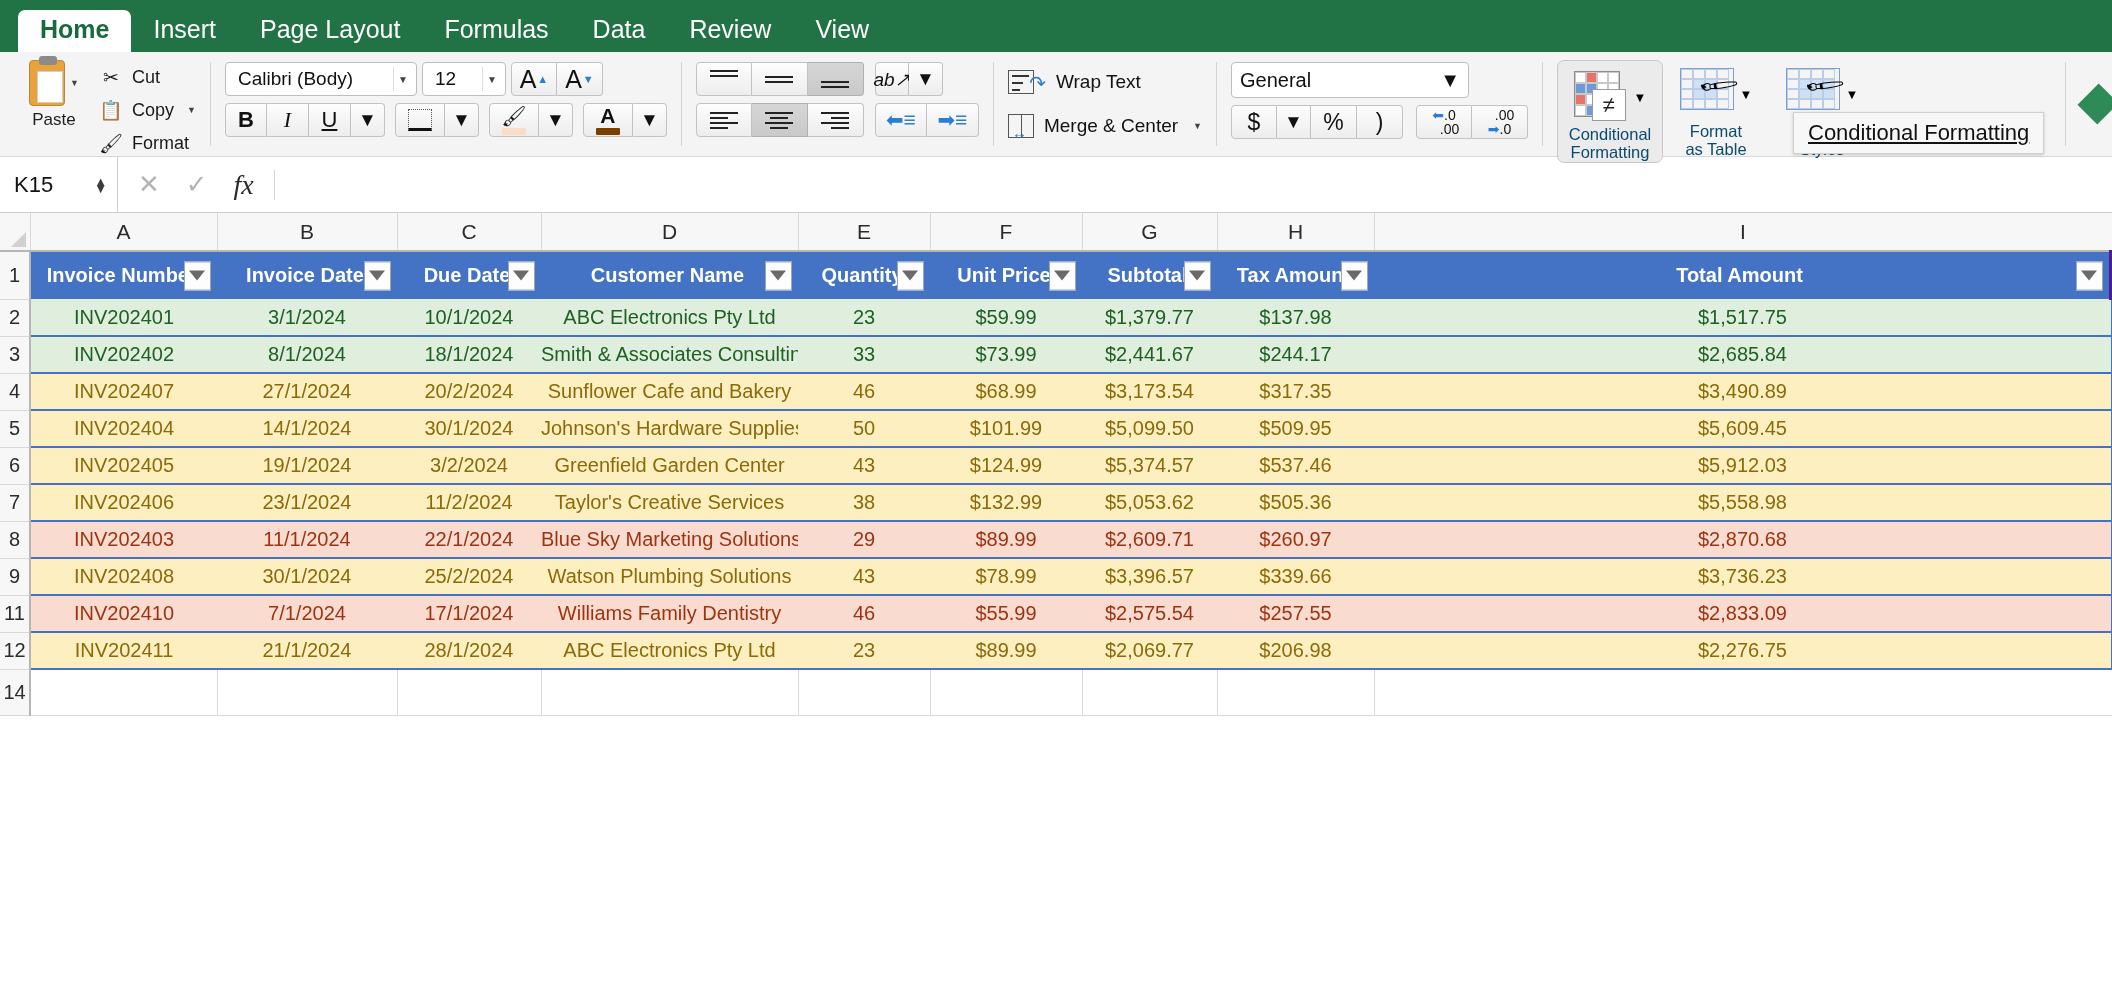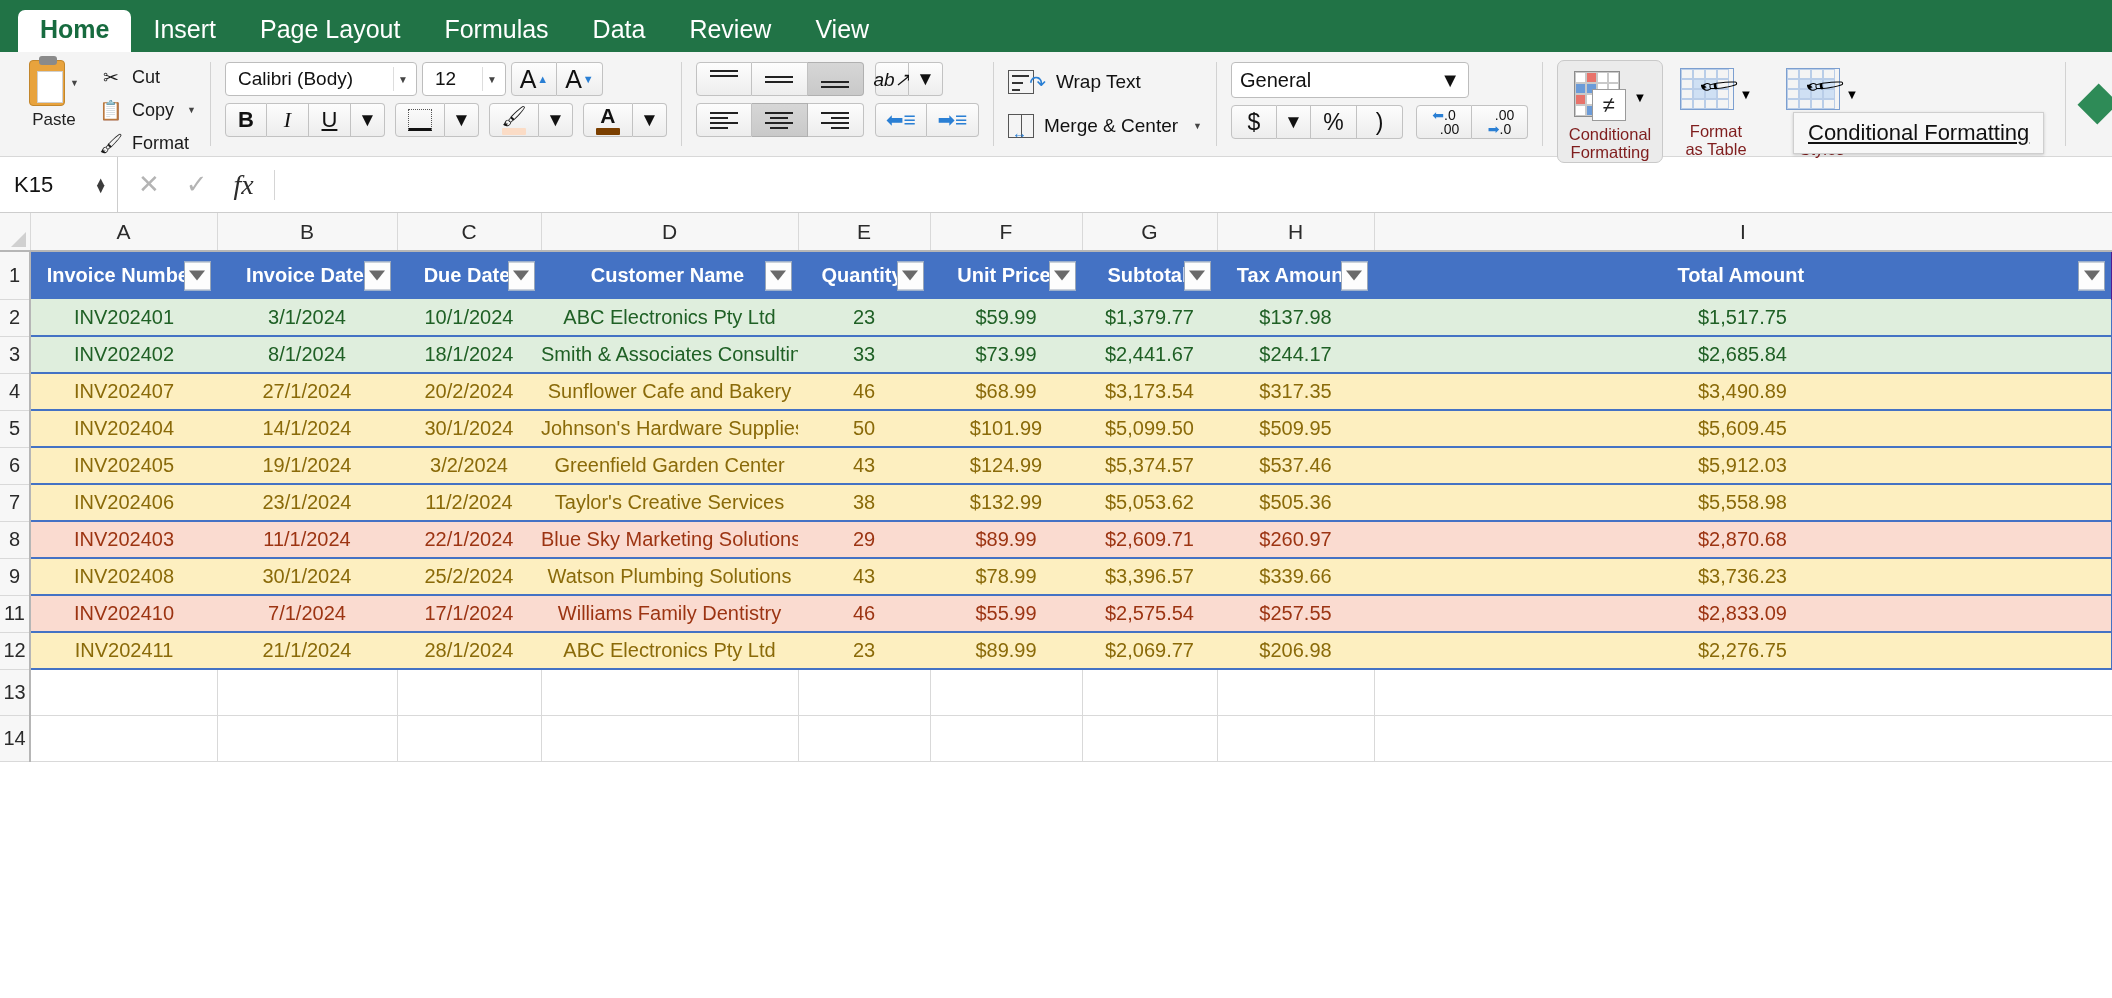--- a/index.html
+++ b/index.html
@@ -113,21 +113,21 @@
     background:#fff; border:1px solid #bdbdbd; border-radius:4px;
     height:36px; width:238px; display:flex; align-items:center;
     justify-content:space-between; font-size:20px; color:#111; padding:0 8px;
   }
   .wrapline { display:flex; align-items:center; gap:10px; font-size:19px; color:#111; height:36px;}
   .glyphbox { width:26px; height:24px; border:1px solid #555; position:relative; }
 
   
   .stylecell { display:flex; flex-direction:column; align-items:center; width:106px; position:relative;}
   .stylecell .bigicon { height:62px; display:flex; align-items:center; justify-content:center; width:100%;}
-  .stylecell .cap { font-size:16.5px; color:#7f1d1d; text-align:center; line-height:1.12; }
+  .stylecell .cap { font-size:16.5px; color:#0c4a6e; text-align:center; line-height:1.12; }
   .hoverframe {
     background:#ebebeb; border:1px solid #c9c9c9; border-radius:7px;
   }
   .cfgrid { display:grid; grid-template-columns:repeat(4,11px); grid-template-rows:repeat(4,11px);
             border:1px solid #8d8d8d; background:#fff; }
   .cfgrid div { border:1px solid #c9c9c9; }
   .neq {
     position:absolute; right:-6px; bottom:-4px; background:#fff; border:1px solid #9a9a9a;
     width:34px; height:32px; display:flex; align-items:center; justify-content:center;
     font-size:22px; color:#222;
@@ -207,21 +207,21 @@
     width:0;height:0;border-left:8px solid transparent;border-right:8px solid transparent;
     border-top:10px solid #6a6a6a;
   }
 
   tr.drow td.cell { border-bottom:2px solid #4472c4; border-right:none; }
   tr.drow.green td.cell { background:#dfeedd; color:#1f6025; }
   tr.drow.yellow td.cell { background:#fdefc0; color:#8a6a09; }
   tr.drow.red td.cell { background:#fadbd0; color:#9c3412; }
   tr.drow td.cell.lastcol { border-right:2px solid #4472c4; }
   tr.drow td.cell.firstcol { border-left:2px solid #4472c4; }
-  tr.hdrrow td.cell.lastcol { border-right:2px solid #4c1d95; }
+  tr.hdrrow td.cell.lastcol { border-right:7px solid #4c1d95; }
   tr.hdrrow td.cell.firstcol { border-left:2px solid #4472c4; }
 
   tr.erow td.cell { background:#ffffff; height:46px; }
 </style>
 </head>
 <body>
 
 <div class="tabbar" id="tabbar">
     <div class="tab active">Home</div>
     <div class="tab">Insert</div>
@@ -818,33 +818,20 @@
           <td class="cell">28/1/2024</td>
           <td class="cell">ABC Electronics Pty Ltd</td>
           <td class="cell">23</td>
           <td class="cell">$89.99</td>
           <td class="cell">$2,069.77</td>
           <td class="cell">$206.98</td>
           <td class="cell lastcol">$2,276.75</td>
           <td style="border-bottom: 1px solid rgb(217, 217, 217); background: rgb(255, 255, 255);"></td>
         </tr>
         <tr class="erow">
-          <td class="rowhdr">13</td>
-          <td class="cell"></td>
-          <td class="cell"></td>
-          <td class="cell"></td>
-          <td class="cell"></td>
-          <td class="cell"></td>
-          <td class="cell"></td>
-          <td class="cell"></td>
-          <td class="cell"></td>
-          <td class="cell"></td>
-          <td style="border-bottom: 1px solid rgb(217, 217, 217);"></td>
-        </tr>
-        <tr class="erow">
           <td class="rowhdr">14</td>
           <td class="cell"></td>
           <td class="cell"></td>
           <td class="cell"></td>
           <td class="cell"></td>
           <td class="cell"></td>
           <td class="cell"></td>
           <td class="cell"></td>
           <td class="cell"></td>
           <td class="cell"></td>

